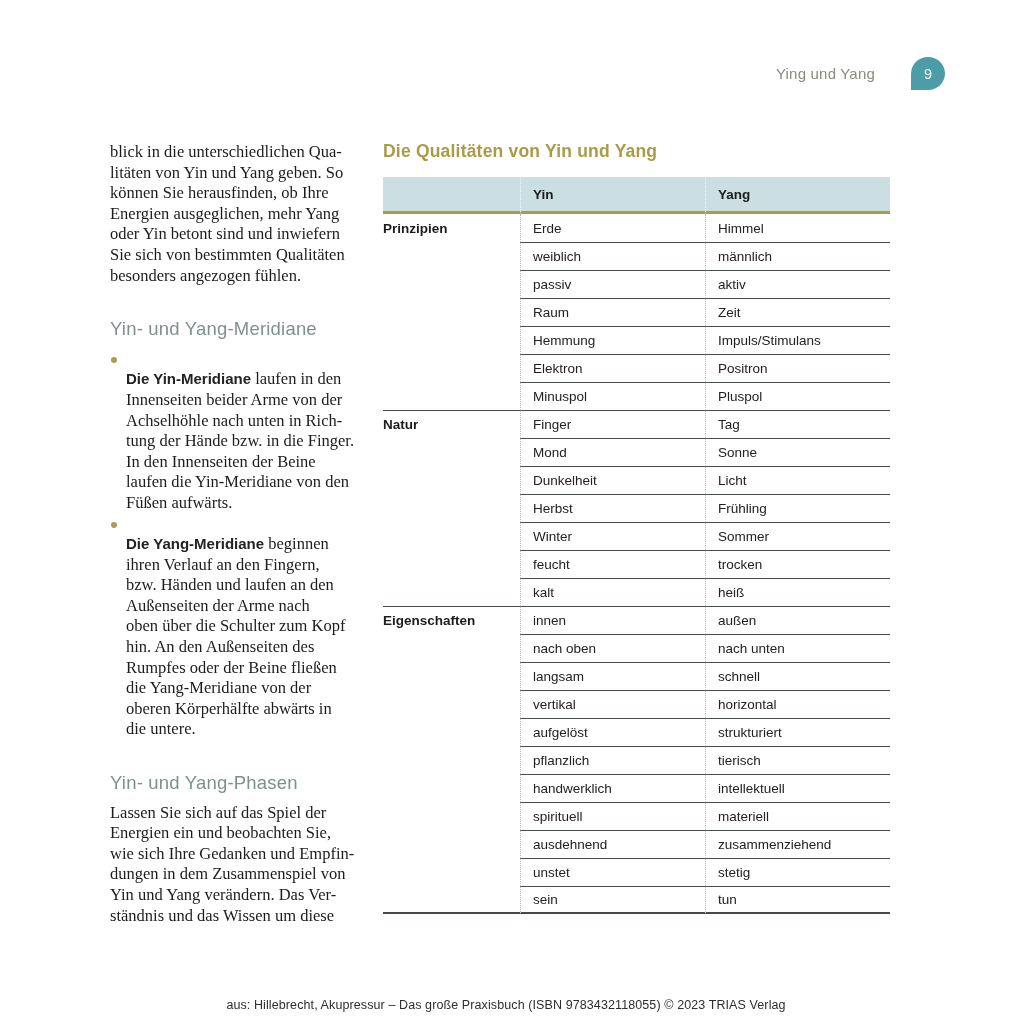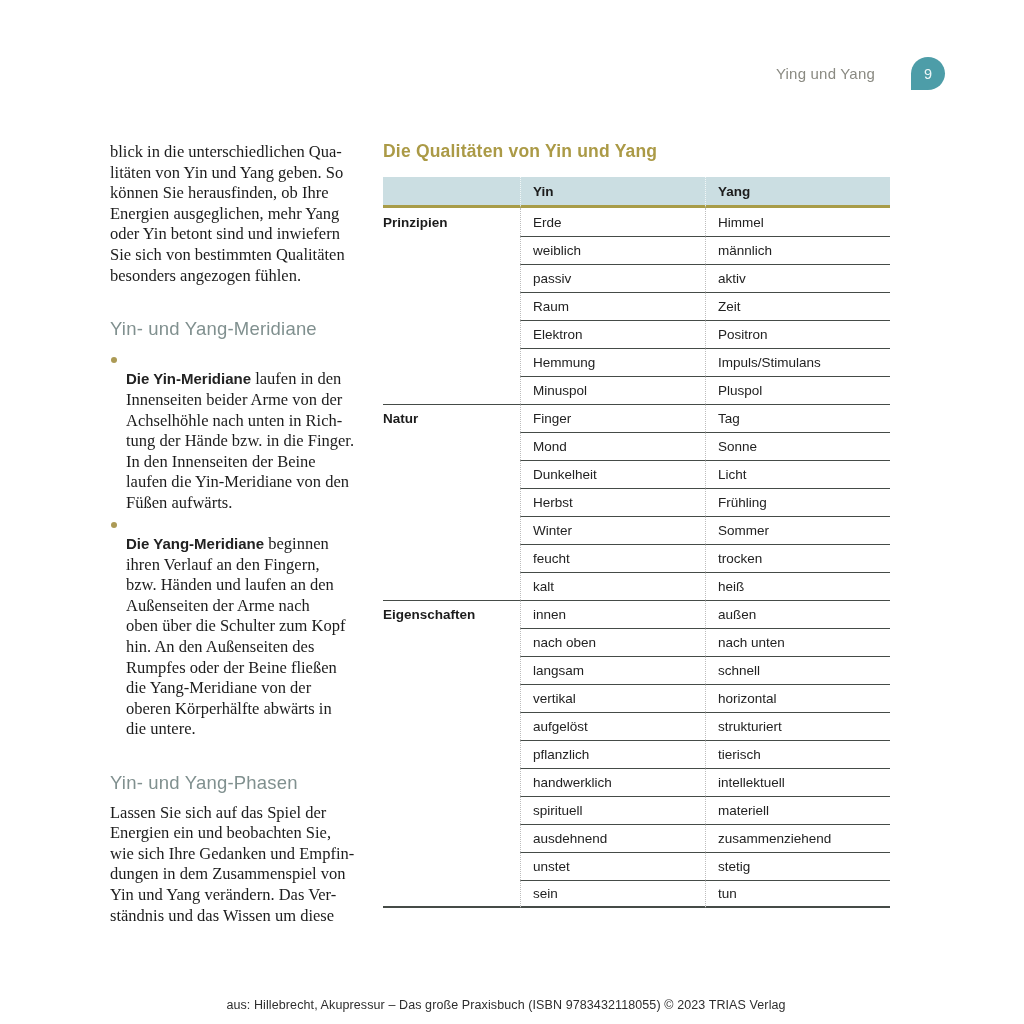--- a/index.html
+++ b/index.html
@@ -102,21 +102,21 @@
     border-collapse: separate;
     border-spacing: 0;
     font-size: 13.5px;
     color: #222;
   }
   .qual col.c0 { width: 137px; }
   .qual col.c1 { width: 185px; }
   .qual col.c2 { width: 185px; }
   .qual th {
     background: #cbdee2;
-    height: 31px;
+    height: 37px;
     text-align: left;
     font-weight: 700;
     color: #1c1c1c;
     padding: 0 0 0 12px;
     border-bottom: 3px solid #a89c48;
   }
   .qual th.c0 { padding-left: 0; }
   .qual th.c1, .qual th.c2 { border-left: 1px dotted #f2f7f7; }
   .qual td {
     height: 28px;
@@ -232,27 +232,27 @@
             <td class="c1">passiv</td>
             <td class="c2">aktiv</td>
           </tr>
           <tr>
             <td class="c0"></td>
             <td class="c1">Raum</td>
             <td class="c2">Zeit</td>
           </tr>
           <tr>
             <td class="c0"></td>
+            <td class="c1">Hemmung</td>
+            <td class="c2">Impuls/Stimulans</td>
+          </tr>
+          <tr>
+            <td class="c0"></td>
             <td class="c1">Elektron</td>
             <td class="c2">Positron</td>
-          </tr>
-          <tr>
-            <td class="c0"></td>
-            <td class="c1">Hemmung</td>
-            <td class="c2">Impuls/Stimulans</td>
           </tr>
           <tr>
             <td class="c0"></td>
             <td class="c1">Minuspol</td>
             <td class="c2">Pluspol</td>
           </tr>
           <tr class="group-start">
             <td class="c0">Natur</td>
             <td class="c1">Finger</td>
             <td class="c2">Tag</td>

